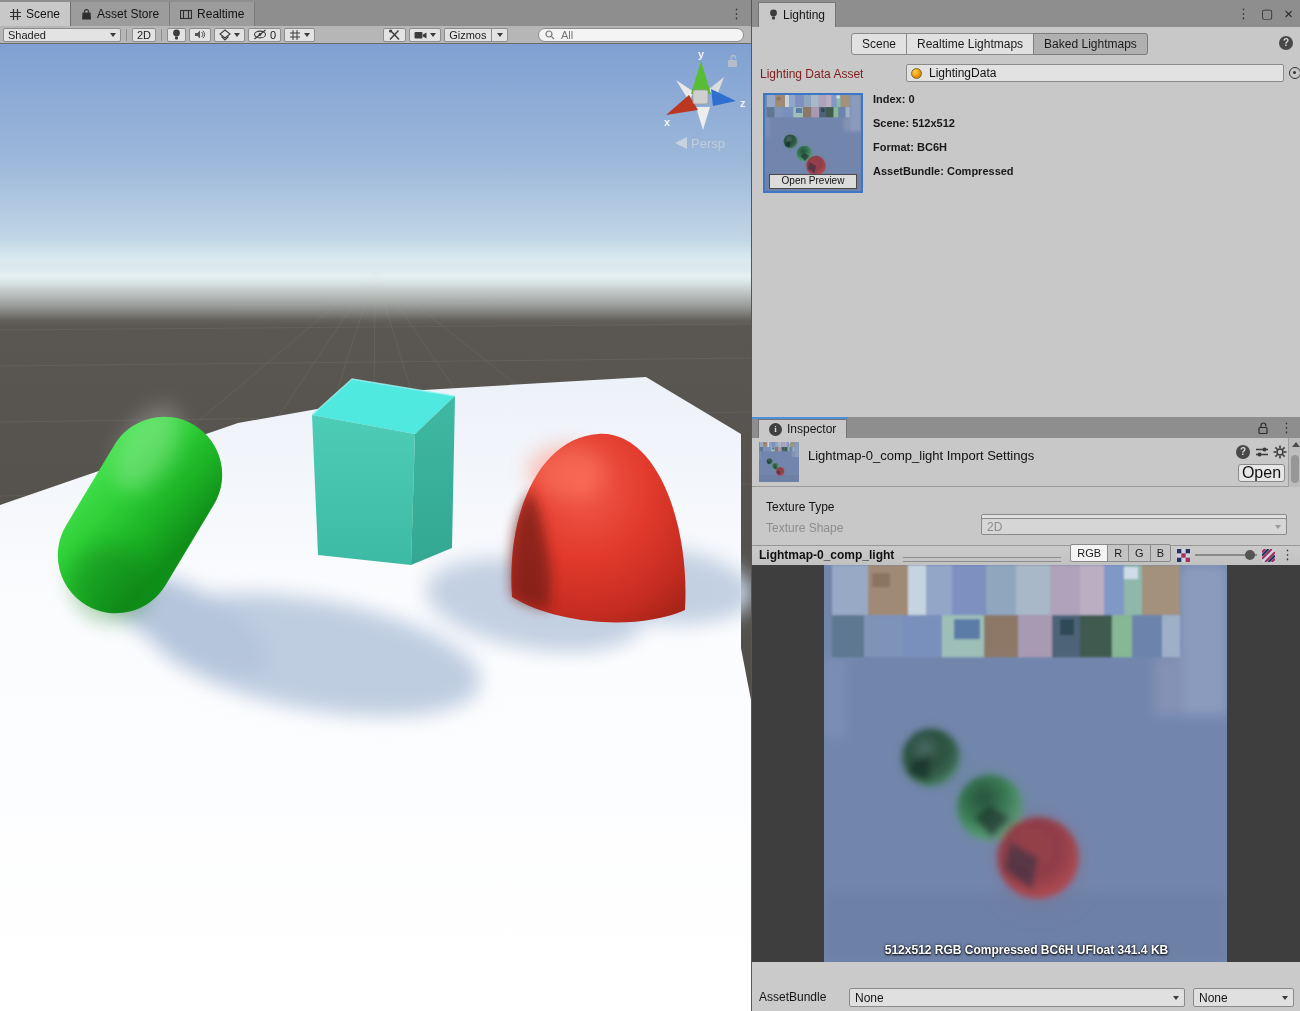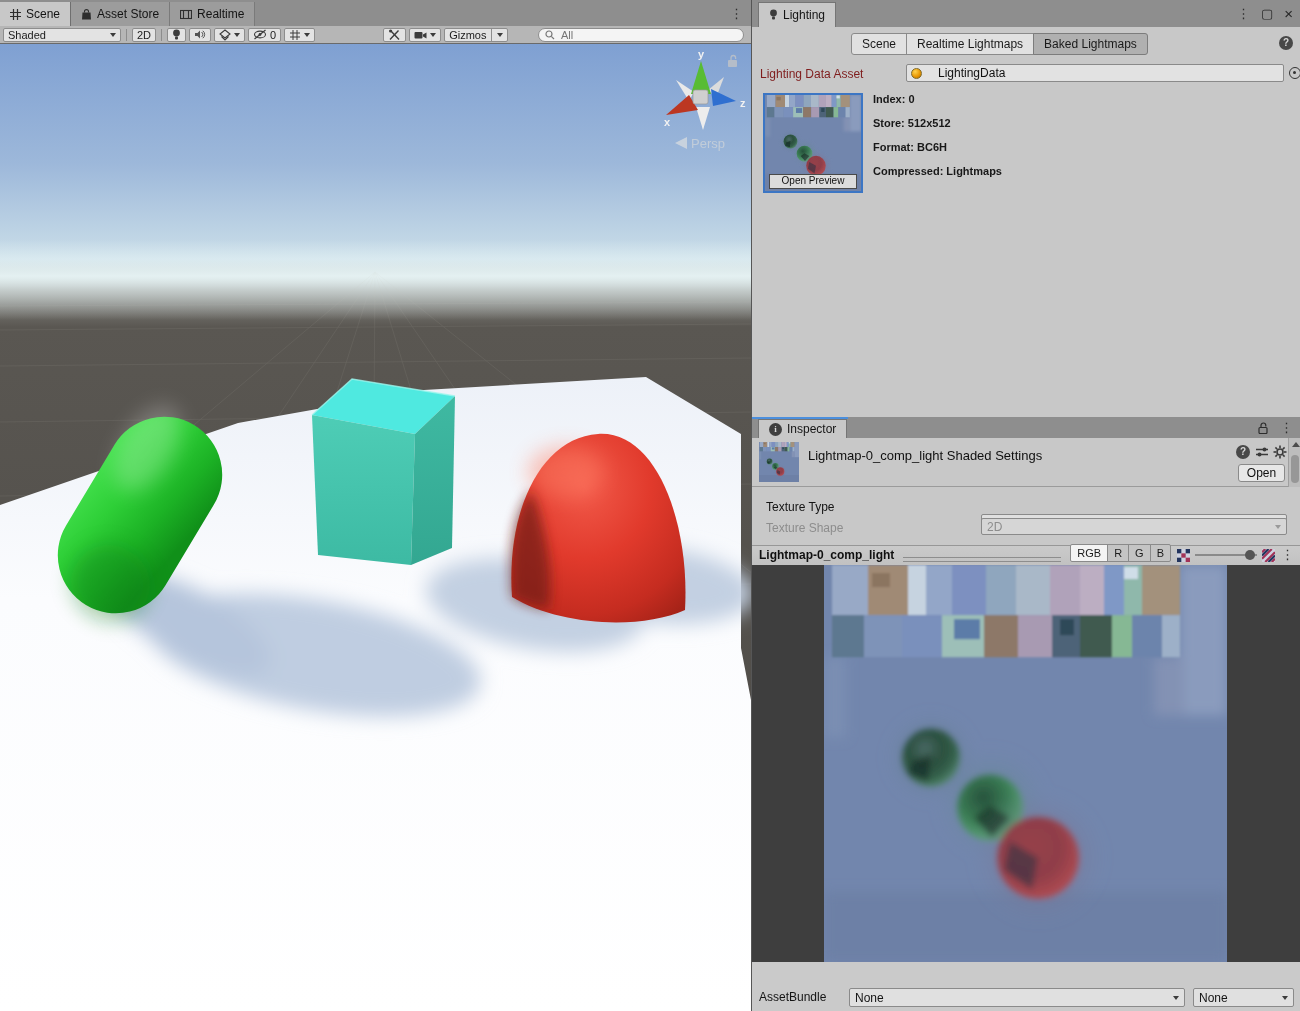--- a/index.html
+++ b/index.html
@@ -27,34 +27,34 @@
   .glyph{font-size:13px;line-height:1;}
   
   #lighting-body{left:0;top:27px;width:549px;height:390px;background:#c8c8c8;}
   .mode-tabs{position:absolute;left:100px;top:6px;height:22px;display:flex;}
   .mtab{border:1px solid #8a8a8a;background:#e1e1e1;padding:0 10px;display:flex;align-items:center;font-size:12px;margin-left:-1px;color:#1a1a1a;}
   .mtab:first-child{border-radius:3px 0 0 3px;}
   .mtab:last-child{border-radius:0 3px 3px 0;}
   .mtab.active{background:#b0b0b0;border-color:#7c7c7c;justify-content:flex-end;}
   .help-circ{position:absolute;width:14px;height:14px;border-radius:50%;background:#484848;color:#d6d6d6;font-size:10px;font-weight:bold;text-align:center;line-height:14px;}
   .lda-label{position:absolute;left:8px;top:40px;color:#7f1d1d;font-size:12px;}
-  .lda-field{position:absolute;left:154px;top:37px;width:378px;height:18px;background:#e2e2e2;border:1px solid #8a8a8a;border-radius:2px;display:flex;align-items:center;gap:16px;padding:0 4px;font-size:12px;color:#111;}
+  .lda-field{position:absolute;left:154px;top:37px;width:378px;height:18px;background:#e2e2e2;border:1px solid #8a8a8a;border-radius:2px;display:flex;align-items:center;gap:7px;padding:0 4px;font-size:12px;color:#111;}
   .orange-dot{width:11px;height:11px;border-radius:50%;background:radial-gradient(circle at 35% 30%,#ffd24d,#e79400 60%,#a96a00);border:1px solid #7e6a2a;}
   .picker{position:absolute;left:537px;top:40px;width:12px;height:12px;border:1.4px solid #333;border-radius:50%;}
   .picker::after{content:"";position:absolute;left:3px;top:3px;width:3px;height:3px;border-radius:50%;background:#333;}
   .lm-thumb{position:absolute;left:11px;top:66px;width:100px;height:100px;border:2px solid #3c76c4;background:#7286ad;}
   .open-preview{position:absolute;left:4px;bottom:2px;right:4px;height:15px;background:#dcdcdc;border:1px solid #4a4a4a;font-size:10px;line-height:12px;text-align:center;color:#111;}
   .lm-info{position:absolute;left:121px;top:66px;font-size:11px;font-weight:bold;color:#181818;}
   .lm-info div{margin-bottom:12px;}
   
   #inspector{left:0;top:417px;width:549px;height:594px;background:#c8c8c8;}
   .focus-line{position:absolute;left:0;top:0;width:96px;height:2px;background:#4b8fdd;z-index:3;}
   .insp-header{position:absolute;left:0;top:21px;width:549px;height:49px;background:#c8c8c8;border-bottom:1px solid #9b9b9b;}
   .insp-title{position:absolute;left:56px;top:10px;font-size:13px;color:#101010;}
-  .open-btn{position:absolute;right:16px;top:26px;width:47px;height:18px;background:#e7e7e7;border:1px solid #8a8a8a;border-radius:3px;font-size:12px;text-align:center;line-height:16px;color:#111;}
+  .open-btn{position:absolute;right:16px;top:26px;width:47px;height:18px;background:#e7e7e7;border:1px solid #8a8a8a;border-radius:3px;font-size:16px;text-align:center;line-height:16px;color:#111;}
   .vscroll{position:absolute;right:0;top:21px;width:13px;height:103px;background:#bdbdbd;border-left:1px solid #a0a0a0;}
   .vthumb{position:absolute;left:2px;top:17px;width:8px;height:28px;border-radius:4px;background:#979797;}
   .tri-up{width:0;height:0;border-left:4px solid transparent;border-right:4px solid transparent;border-bottom:5px solid #4c4c4c;}
   .tri-dn{width:0;height:0;border-left:4px solid transparent;border-right:4px solid transparent;border-top:5px solid #4c4c4c;}
   .insp-rows{position:absolute;left:0;top:70px;width:549px;height:58px;background:#c8c8c8;}
   .irow-label{position:absolute;left:14px;font-size:12px;color:#141414;}
   .dd{position:absolute;height:17px;background:#e0e0e0;border:1px solid #8a8a8a;border-radius:2px;font-size:12px;color:#141414;display:flex;align-items:center;padding:0 5px;}
   .dd .darr{position:absolute;right:5px;}
   .dd.disabled{color:#8d8d8d;background:#d6d6d6;}
   .dd.disabled .darr{border-top-color:#9a9a9a;}
@@ -433,23 +433,23 @@
       <div class="picker"></div>
 
       <div class="lm-thumb">
         <svg width="96" height="96" viewBox="0 0 403 396" preserveAspectRatio="none">
             <use href="#lmtex" width="403" height="396"></use>
           </svg>
         <div class="open-preview">Open Preview</div>
       </div>
       <div class="lm-info">
         <div>Index: 0</div>
-        <div>Store: 512x512</div>
+        <div>Scene: 512x512</div>
         <div>Format: BC6H</div>
-        <div>Compressed: Lightmaps</div>
+        <div>AssetBundle: Compressed</div>
       </div>
     </div>
 
     <div class="abs" id="inspector">
       <div class="focus-line"></div>
       <div class="abs win-tabbar" style="top:0;height:21px;">
         <div class="win-tab" style="top:2px;height:19px;">
           <span class="info-circ">i</span>
           <span>Inspector</span>
         </div>
@@ -459,21 +459,21 @@
               <path d="M3,5.5 V3.4 A2.4,2.4 0 0 1 7.8,3.4 V4.4" stroke="#2d2d2d" stroke-width="1.2" fill="none"></path>
             </svg>
           <span class="kebab">⋮</span>
         </div>
       </div>
 
       <div class="insp-header">
         <svg class="abs" style="left:7px;top:4px;" width="40" height="40" viewBox="0 0 403 396" preserveAspectRatio="none">
             <use href="#lmtex" width="403" height="396"></use>
           </svg>
-        <div class="insp-title">Lightmap-0_comp_light Shaded Settings</div>
+        <div class="insp-title">Lightmap-0_comp_light Import Settings</div>
         <div class="help-circ" style="right:51px;top:7px;">?</div>
         <svg class="abs" style="right:32px;top:7px;" width="14" height="14" viewBox="0 0 14 14">
             <path d="M1,4.5 H13 M1,9.5 H13" stroke="#3a3a3a" stroke-width="1.4"></path>
             <circle cx="9.5" cy="4.5" r="2" fill="#3a3a3a"></circle>
             <circle cx="4.5" cy="9.5" r="2" fill="#3a3a3a"></circle>
           </svg>
         <svg class="abs" style="right:14px;top:7px;" width="14" height="14" viewBox="0 0 14 14">
             <circle cx="7" cy="7" r="3" fill="none" stroke="#3a3a3a" stroke-width="1.6"></circle>
             <g stroke="#3a3a3a" stroke-width="1.6">
               <line x1="7" y1="0.5" x2="7" y2="3"></line>
@@ -542,20 +542,21 @@
             <path d="M0,3 L3,0 M0,9 L9,0 M3,12 L12,3 M9,12 L12,9" stroke="#a23257" stroke-width="2"></path>
             <path d="M0,6 L6,0 M6,12 L12,6" stroke="#23345e" stroke-width="2"></path>
           </svg>
         <span class="kebab" style="margin-left:6px;">⋮</span>
       </div>
 
       <div id="preview-area">
         <svg class="abs" style="left:72px;top:0;" width="403" height="397" viewBox="0 0 403 396" preserveAspectRatio="none">
             <use href="#lmtex" width="403" height="396"></use>
           </svg>
+        <div class="pv-info">512x512  RGB Compressed BC6H UFloat   341.4 KB</div>
       </div>
 
       <div id="bottom-bar">
         <div class="tag-circ">
           <svg width="11" height="11" viewBox="0 0 11 11">
               <path d="M1,4.5 L4.5,1 H10 V6.5 L6.5,10 Z" fill="#fff" transform="rotate(-8 5 5)"></path>
               <circle cx="7.8" cy="3.2" r="1.1" fill="#2f7fd3"></circle>
             </svg>
         </div>
         <div class="ab-label">AssetBundle</div>

